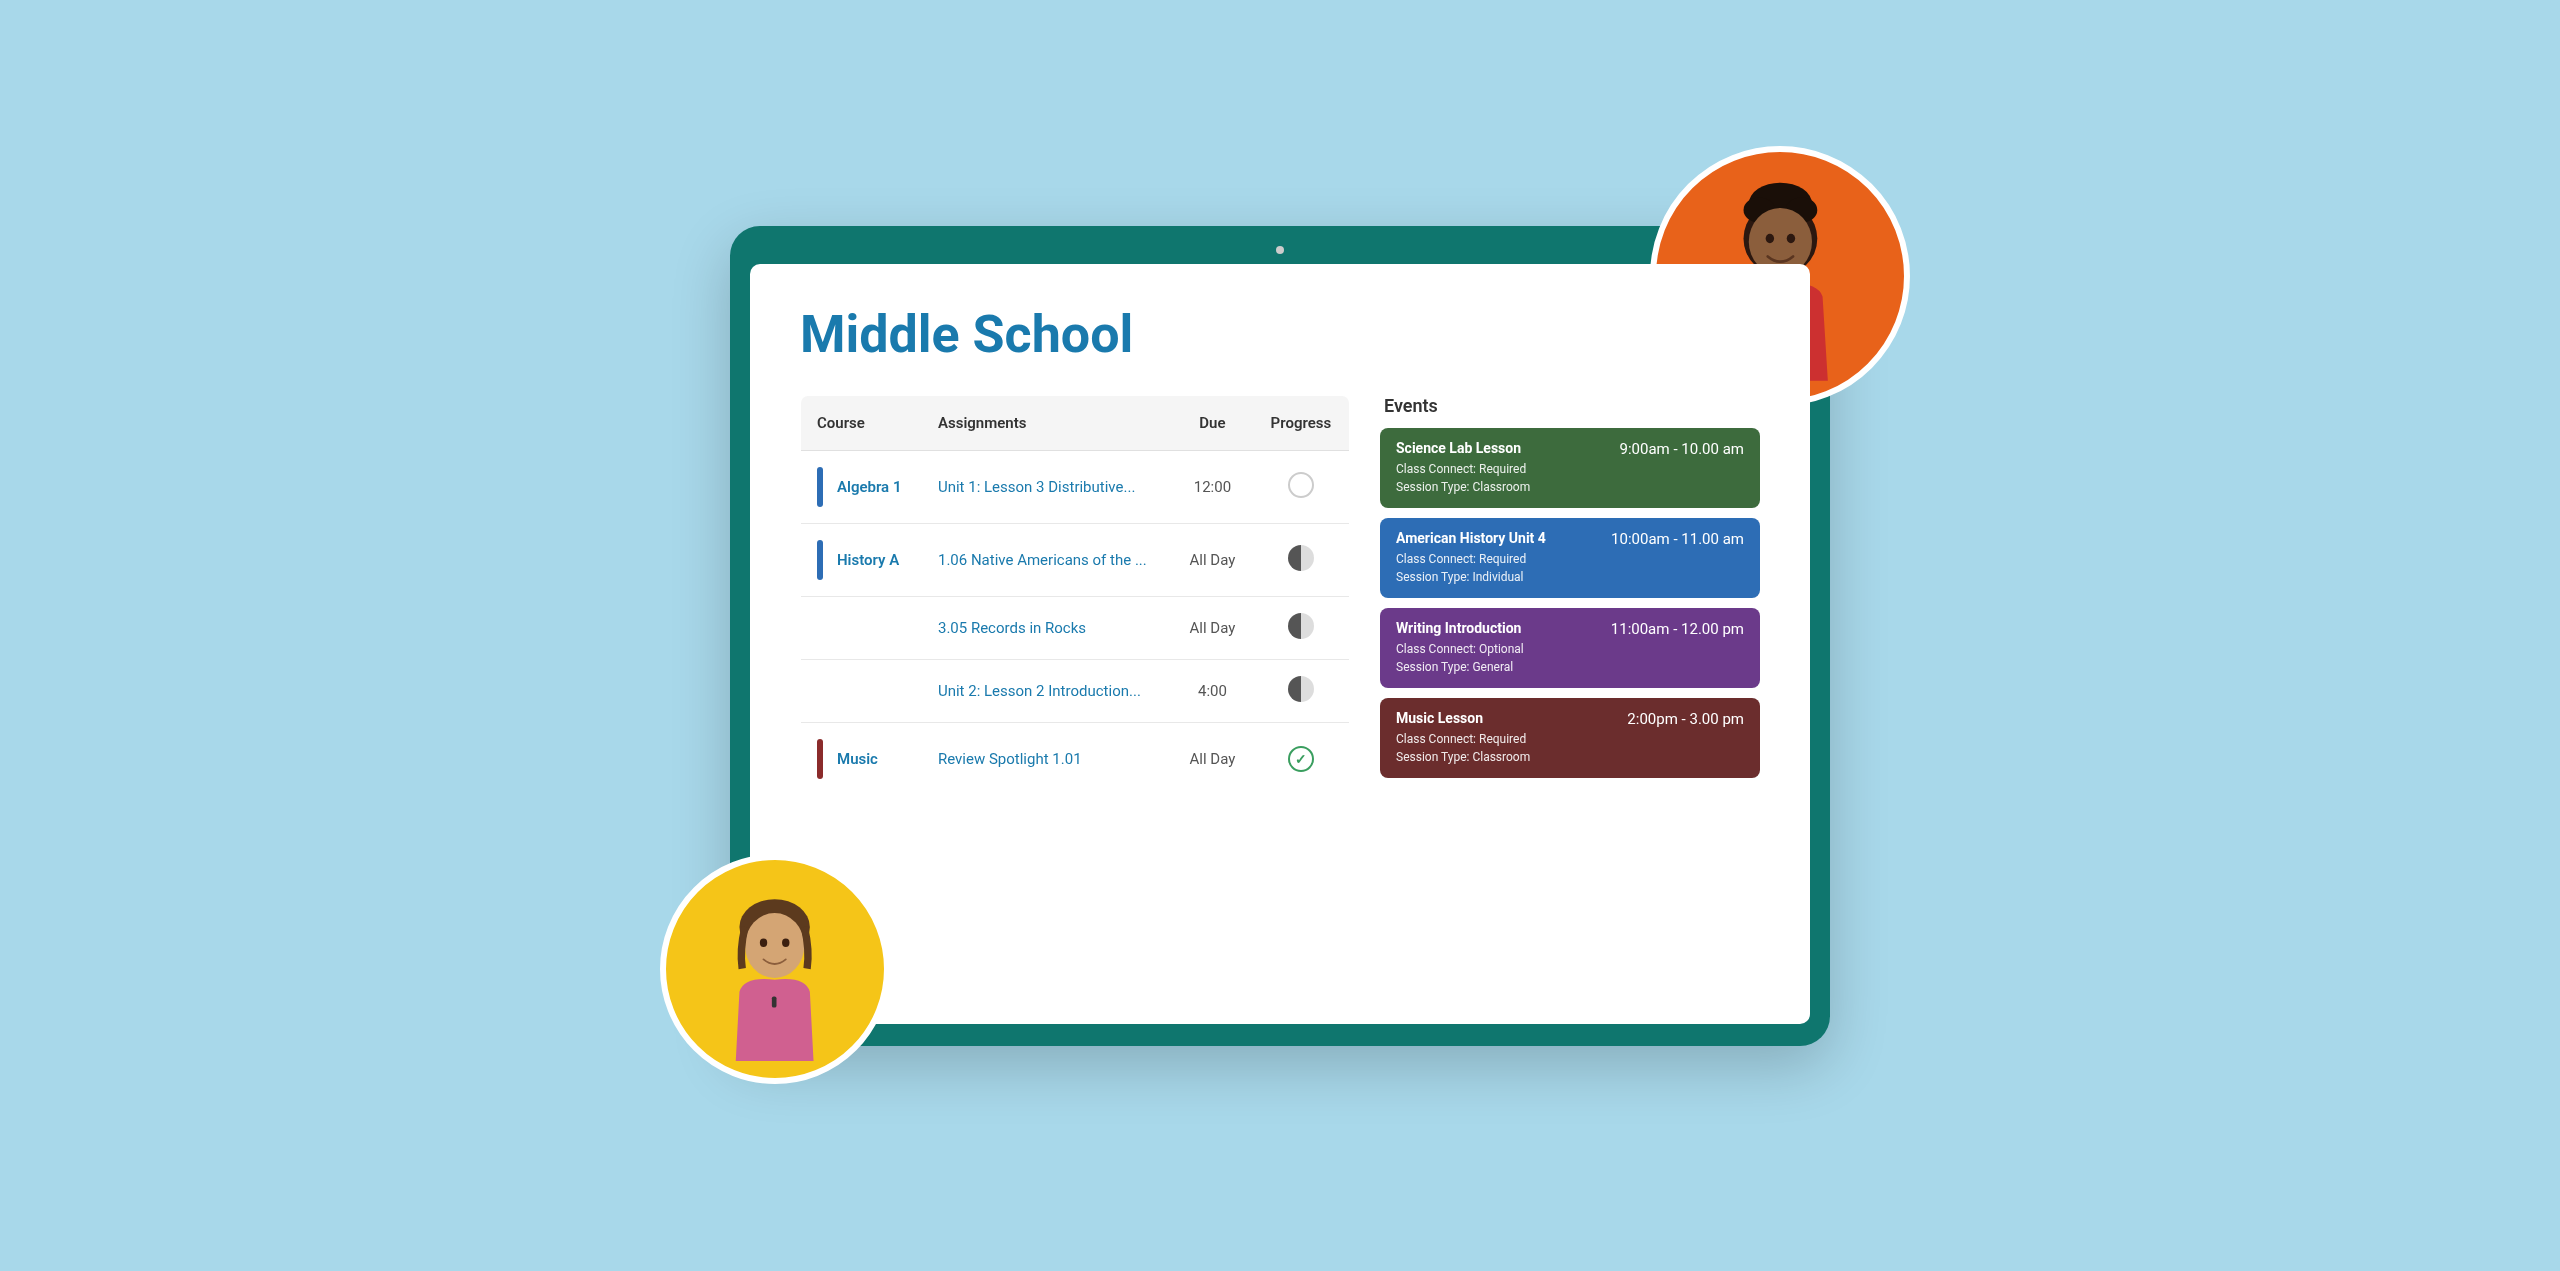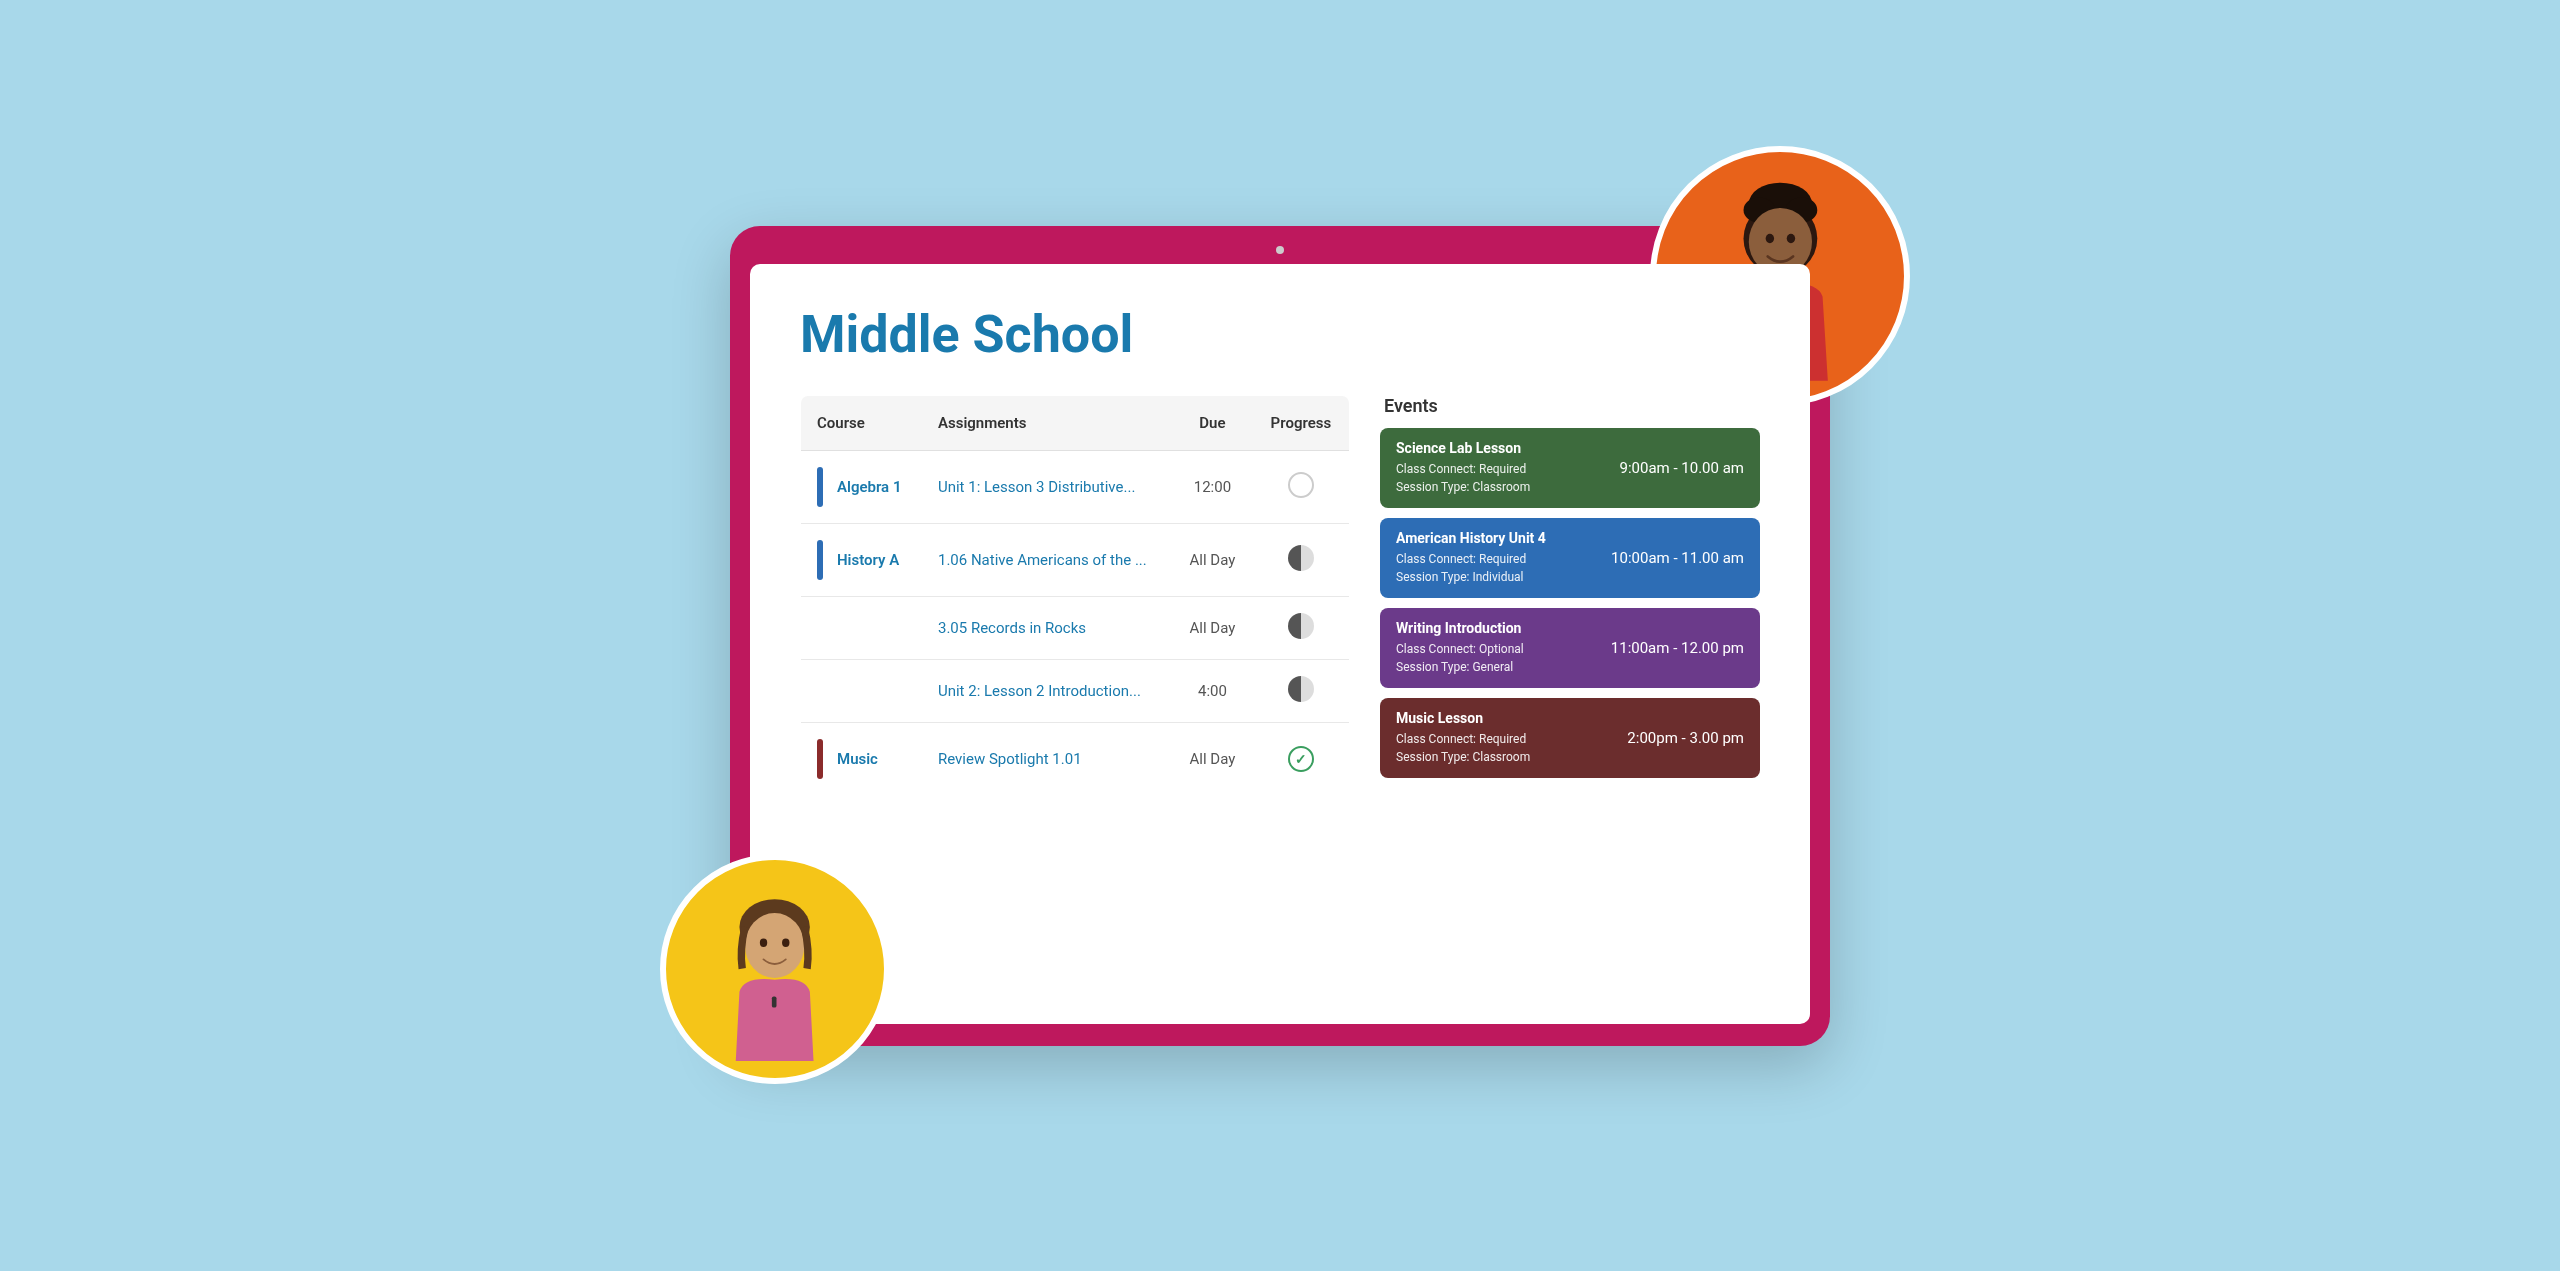--- a/index.html
+++ b/index.html
@@ -8,21 +8,21 @@
       background-color: #a8d8ea;
       min-height: 100vh;
       display: flex;
       align-items: center;
       justify-content: center;
       font-family: -apple-system, BlinkMacSystemFont, 'Segoe UI', Roboto, sans-serif;
       padding: 40px;
     }
 
     .device-frame {
-      background: #be185d;
+      background: #0f766e;
       border-radius: 30px;
       padding: 20px;
       box-shadow: 0 20px 60px rgba(0,0,0,0.2);
       position: relative;
       width: 1100px;
       min-height: 820px;
     }
 
     .device-notch {
       width: 8px;
@@ -179,21 +179,21 @@
     .event-card {
       border-radius: 8px;
       padding: 12px 16px;
       margin-bottom: 10px;
       color: white;
     }
 
     .event-header {
       display: flex;
       justify-content: space-between;
-      align-items: center;
+      align-items: flex-start;
     }
 
     .event-title {
       font-weight: 700;
       font-size: 14px;
       margin-bottom: 4px;
     }
 
     .event-time {
       font-size: 15px;

